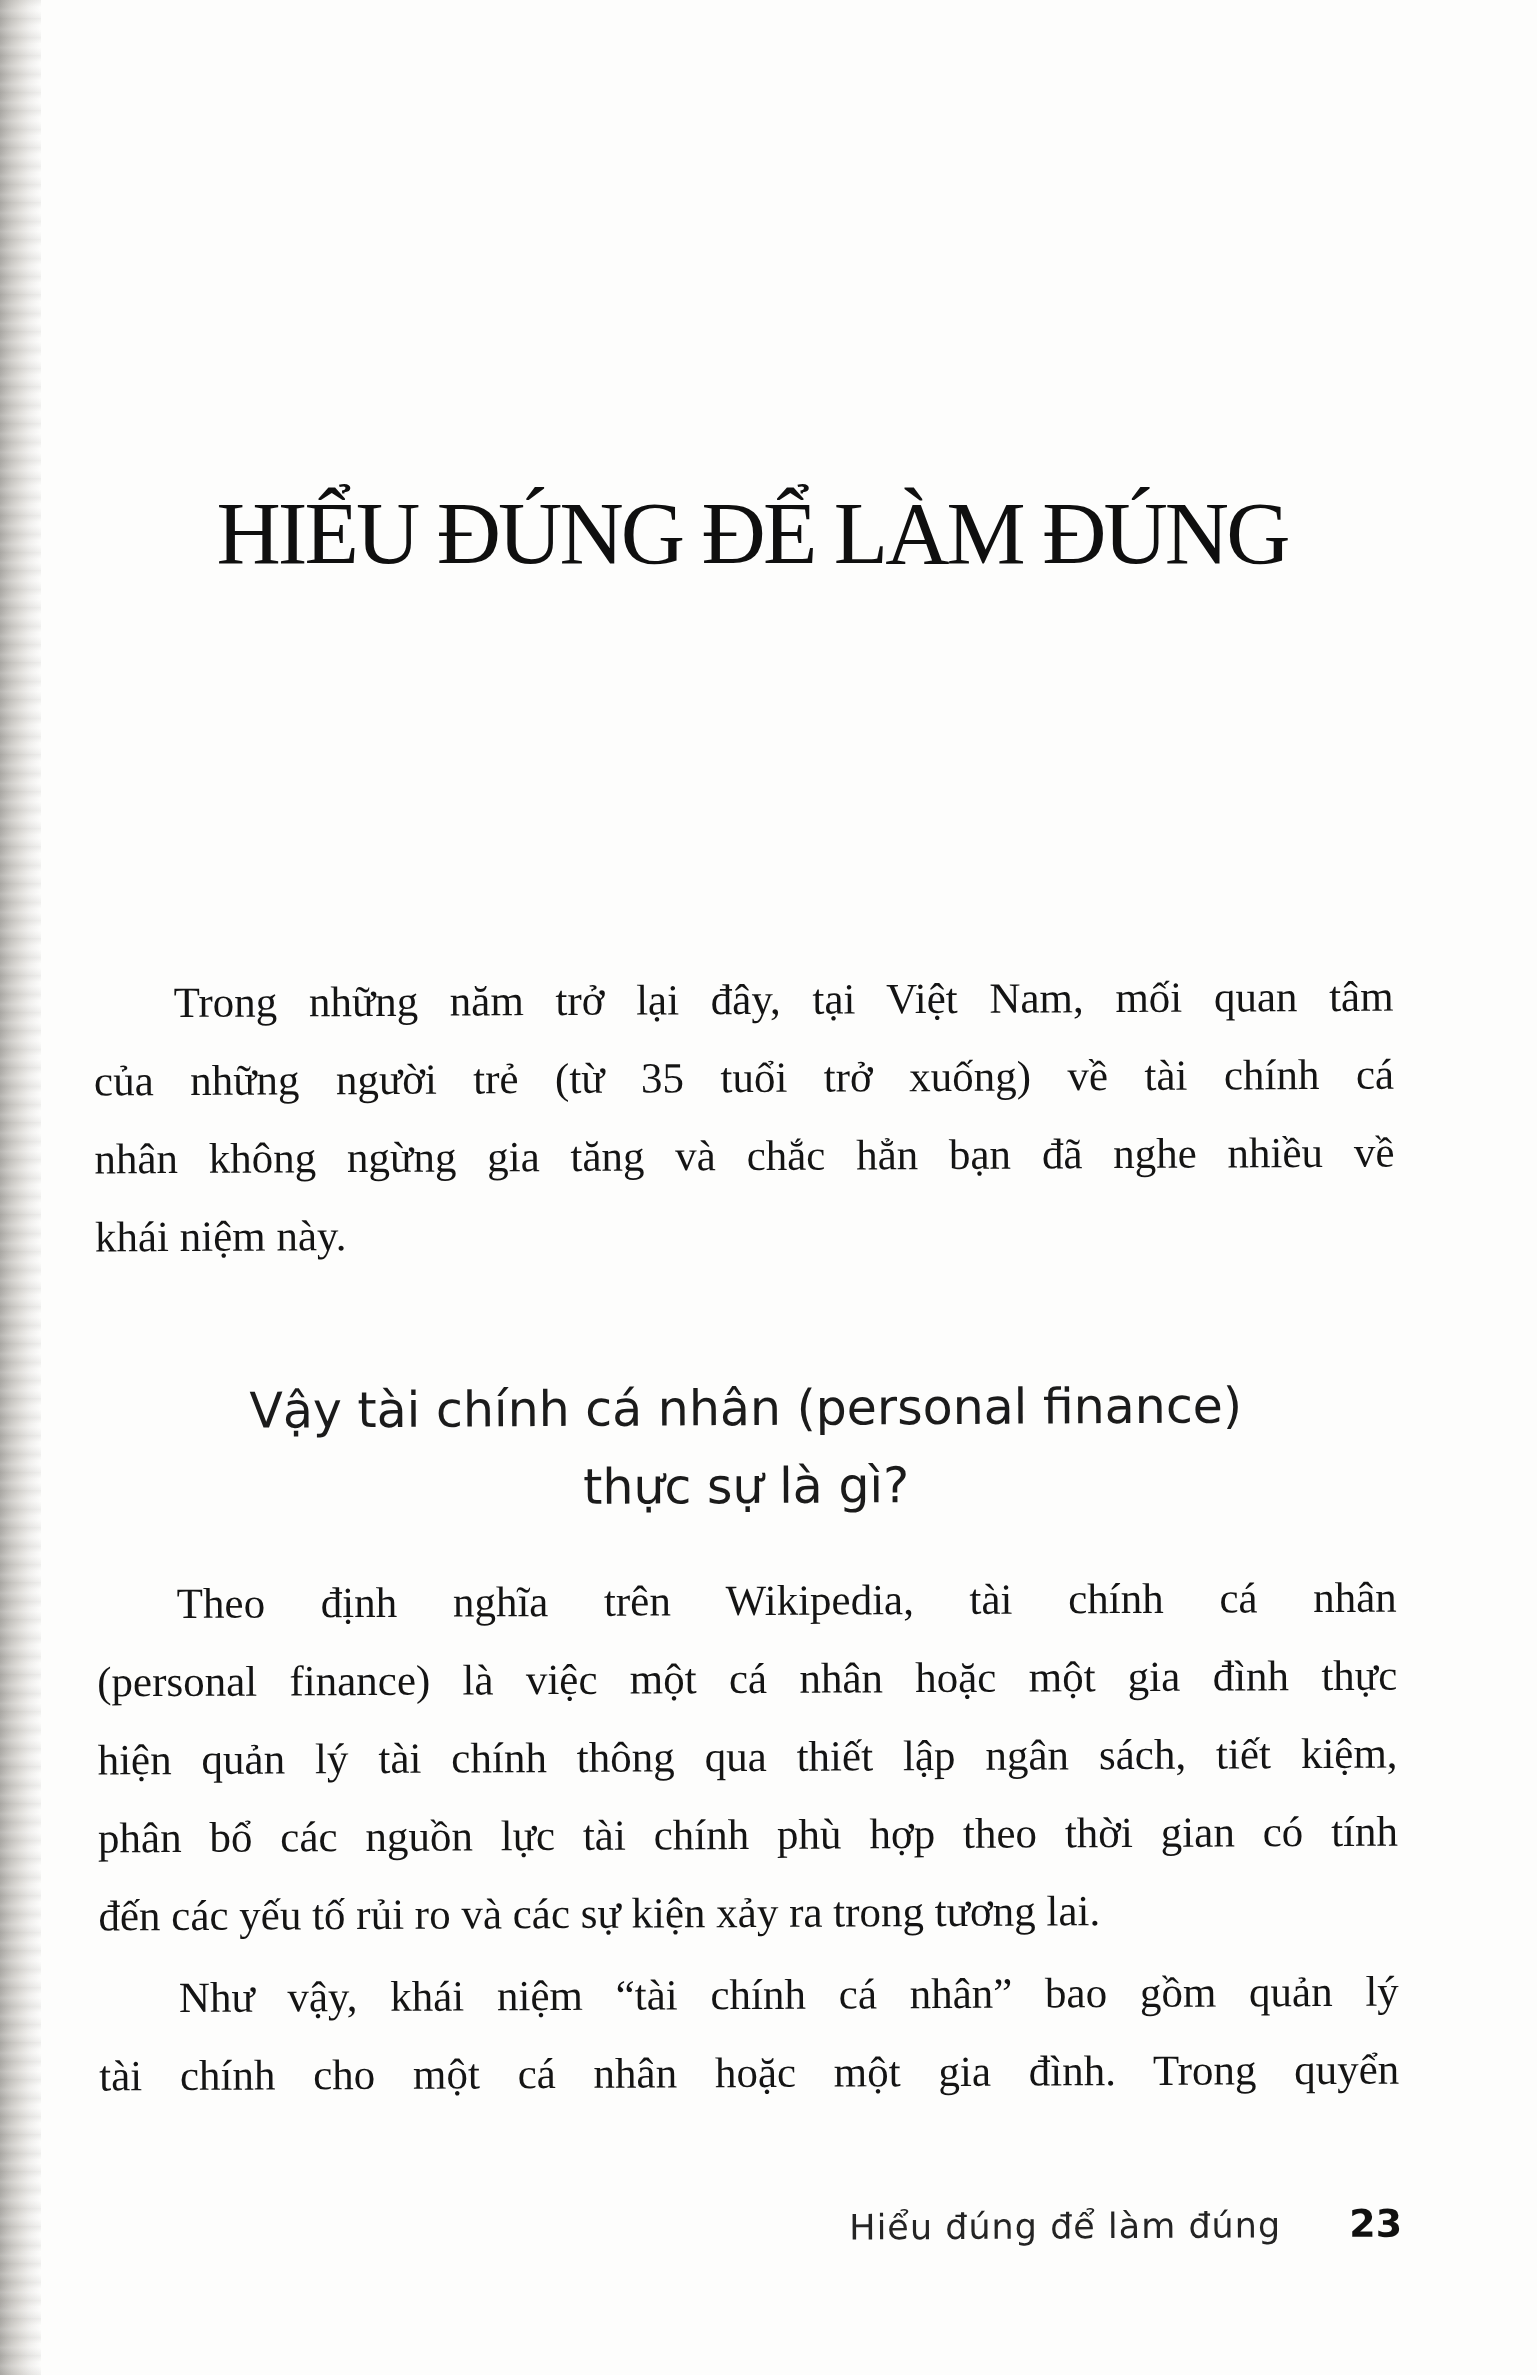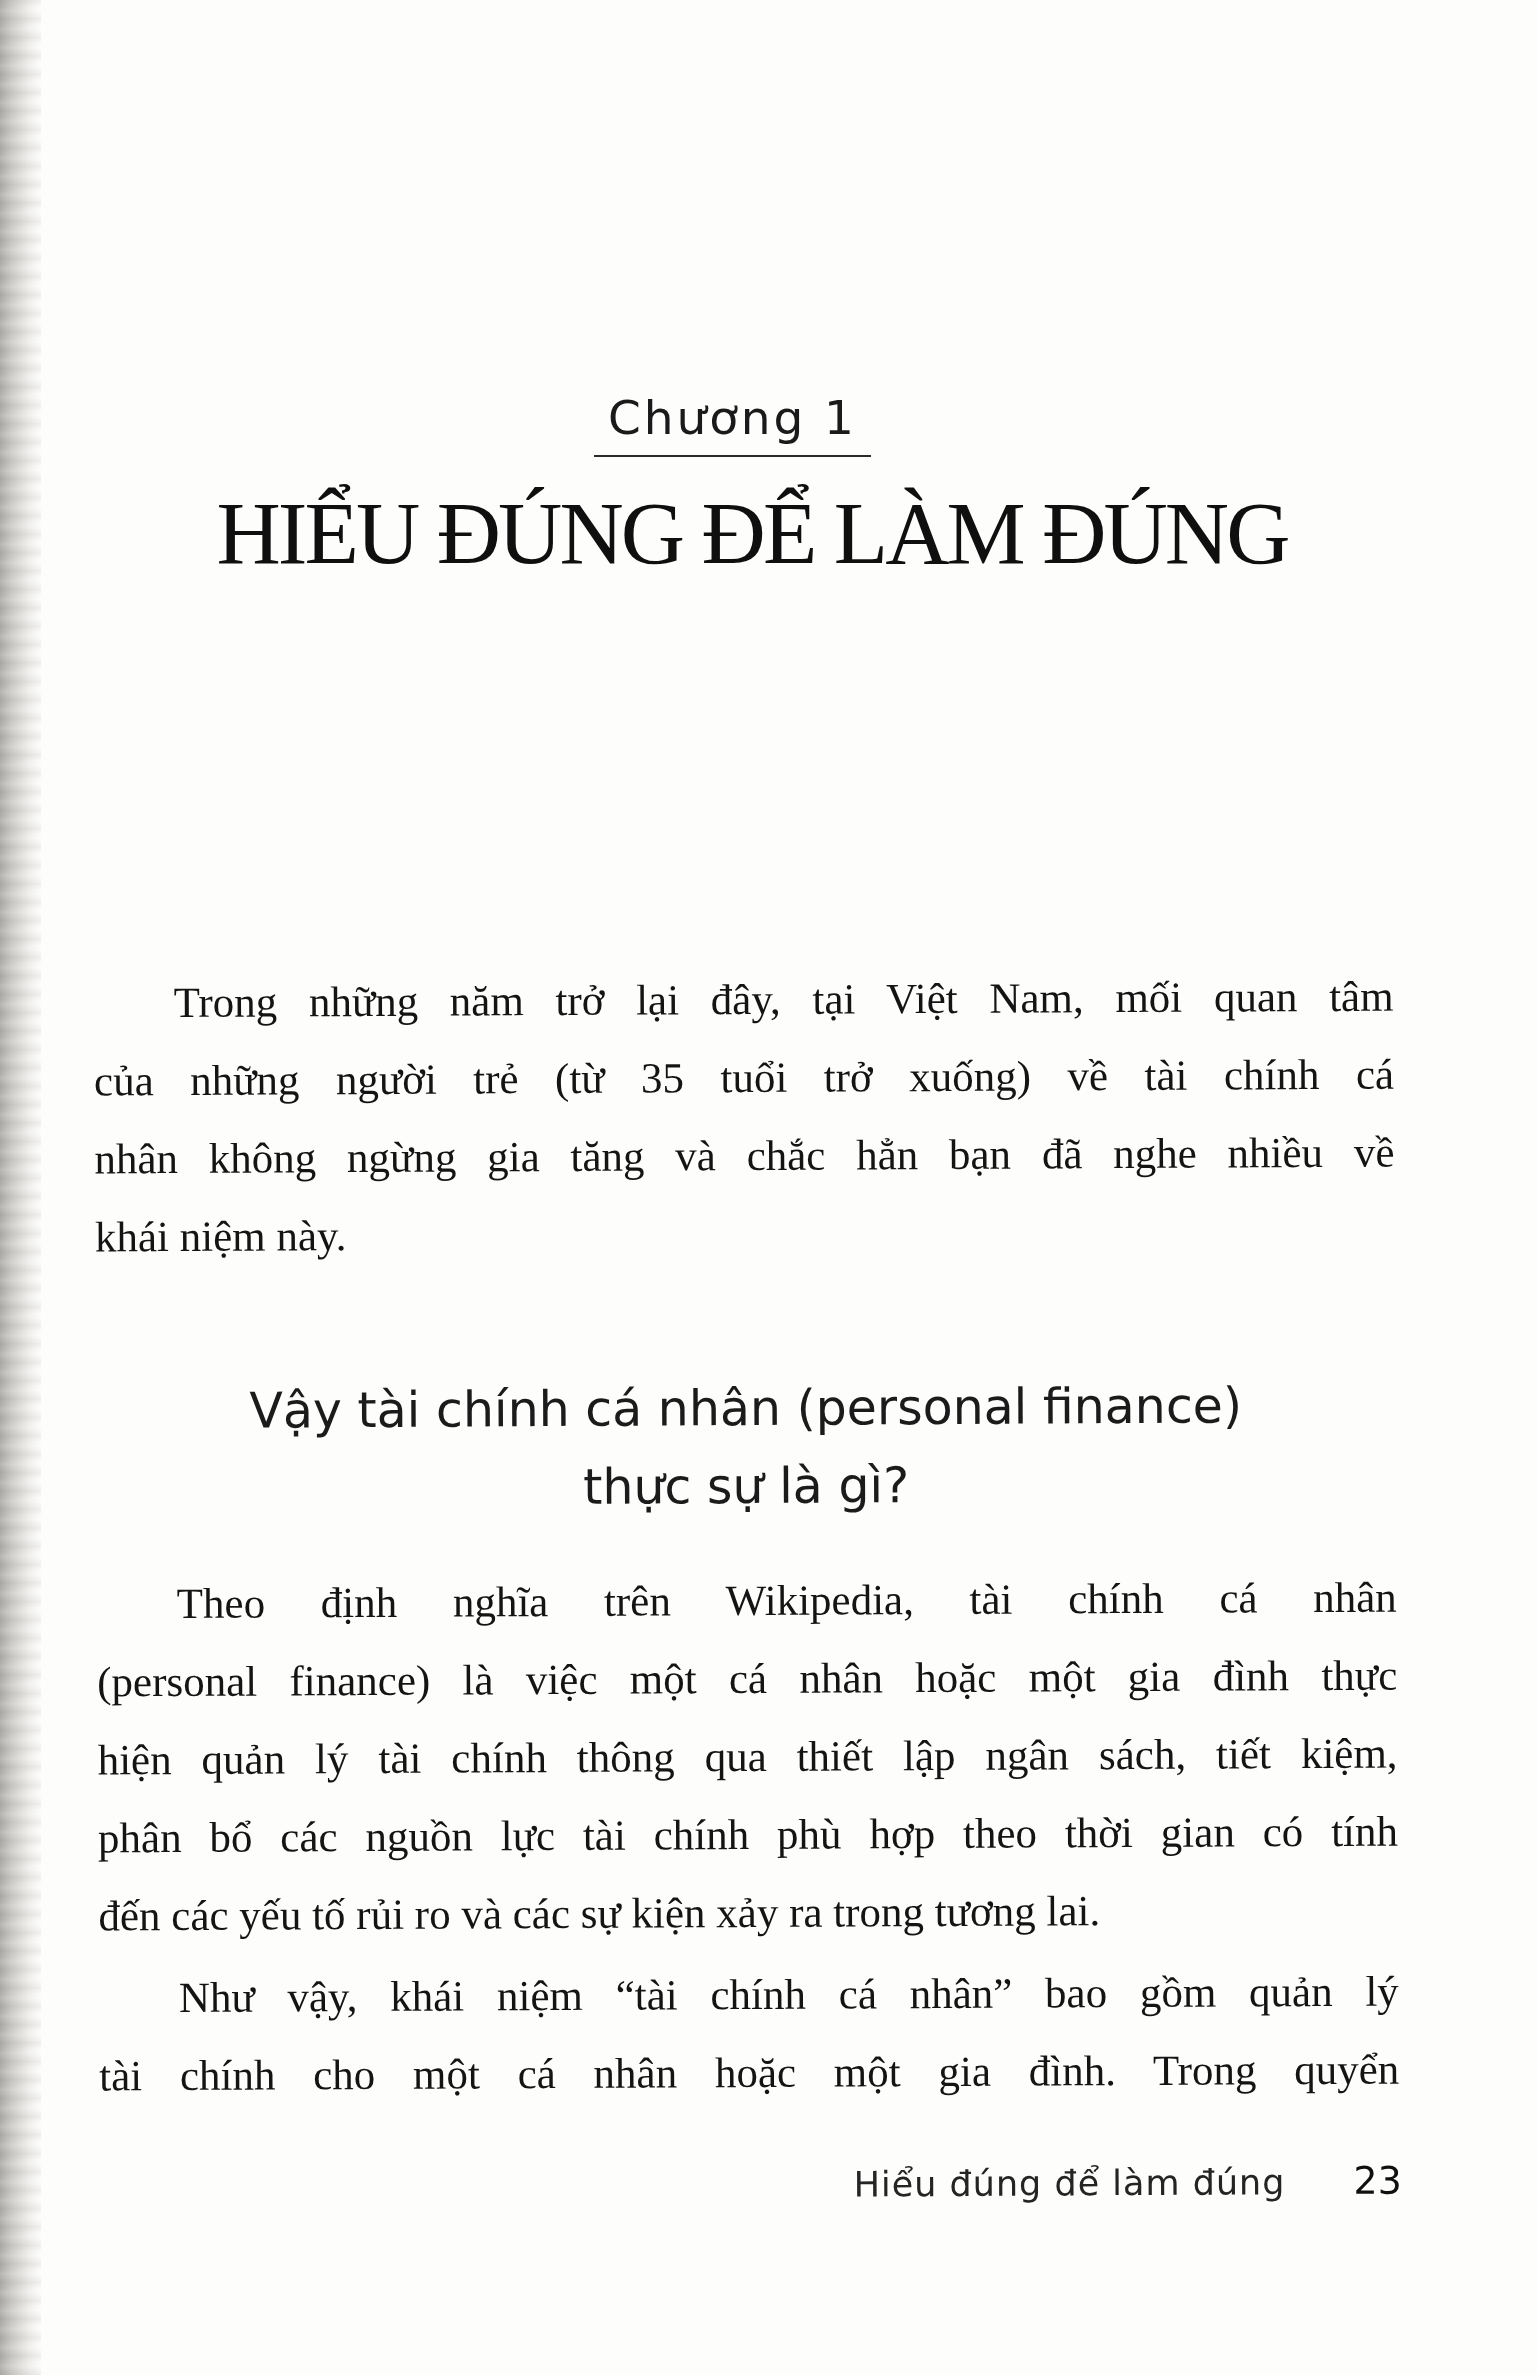--- a/index.html
+++ b/index.html
@@ -96,34 +96,32 @@
     gap: 68px;
     font-family: "DejaVu Sans", "Liberation Sans", sans-serif;
   }
   .footer .rt {
     font-size: 35px;
     letter-spacing: 1px;
     color: #242424;
   }
   .footer .pn {
     font-size: 38px;
-    font-weight: 400;
+    font-weight: 700;
     color: #101010;
+    margin-top: 43px;
   }
 </style>
 </head>
 <body>
 
 <div class="page">
 
   <div class="edge"></div>
 
-  <div class="chapter">
-    <span class="chapter-inner">Chương 1</span>
-  </div>
 
   <h1 class="title">HIỂU ĐÚNG ĐỂ LÀM ĐÚNG</h1>
 
   <div class="text-layer">
 
     <div class="para p1">
       <div class="tline just indent">Trong những năm trở lại đây, tại Việt Nam, mối quan tâm</div>
       <div class="tline just">của những người trẻ (từ 35 tuổi trở xuống) về tài chính cá</div>
       <div class="tline just">nhân không ngừng gia tăng và chắc hẳn bạn đã nghe nhiều về</div>
       <div class="tline">khái niệm này.</div>

